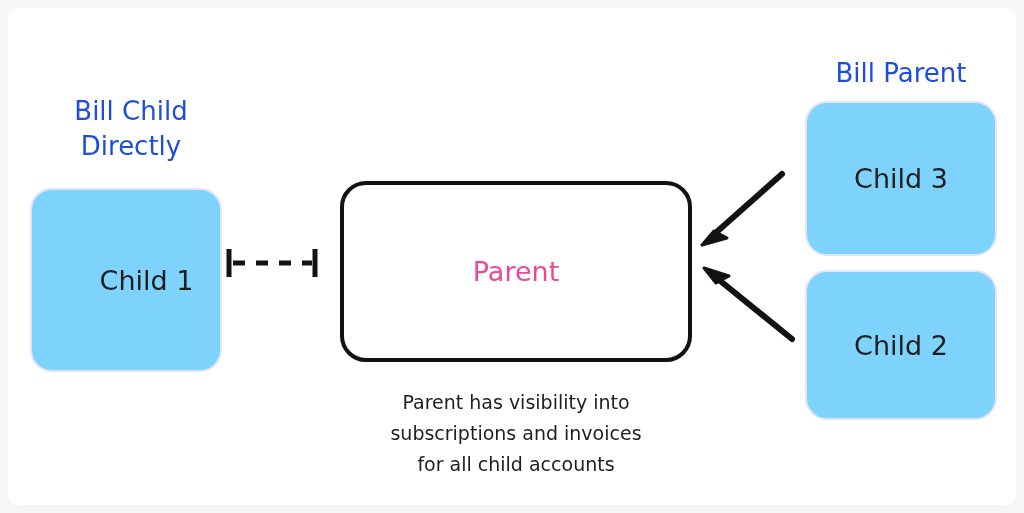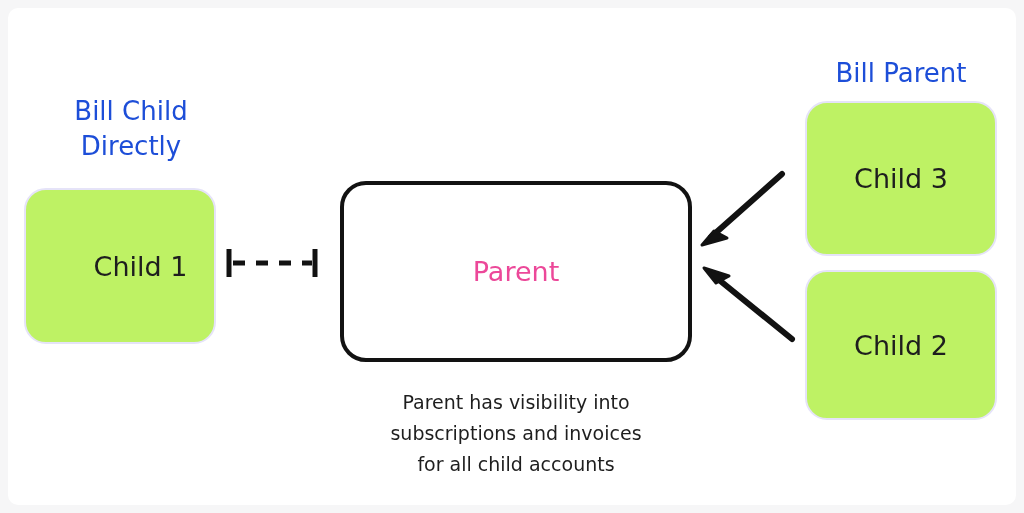--- a/index.html
+++ b/index.html
@@ -38,39 +38,39 @@
   .node {
     position: absolute;
     box-sizing: border-box;
     display: flex;
     align-items: center;
     justify-content: center;
     text-align: center;
   }
 
   .node-child {
-    background: #bef264;
+    background: #7dd3fc;
     border: 2px solid #e5e3f8;
     border-radius: 22px;
     color: #1e1e1e;
     font-size: 27px;
     font-weight: 400;
   }
 
   .node-parent {
     background: #ffffff;
     border: 4px solid #121212;
     border-radius: 26px;
     color: #ec4899;
     font-size: 27px;
     font-weight: 400;
   }
 
   
-  #child1  { left: 16px;  top: 180px; width: 192px; height: 156px; padding-left: 41px; }
+  #child1  { left: 22px;  top: 180px; width: 192px; height: 184px; padding-left: 41px; }
   #parent  { left: 332px; top: 173px; width: 352px; height: 181px; }
   #child3  { left: 797px; top: 93px;  width: 192px; height: 155px; }
   #child2  { left: 797px; top: 262px; width: 192px; height: 150px; }
 
   
   .group-label {
     position: absolute;
     text-align: center;
     color: #1d4ed8;
     font-size: 26px;

